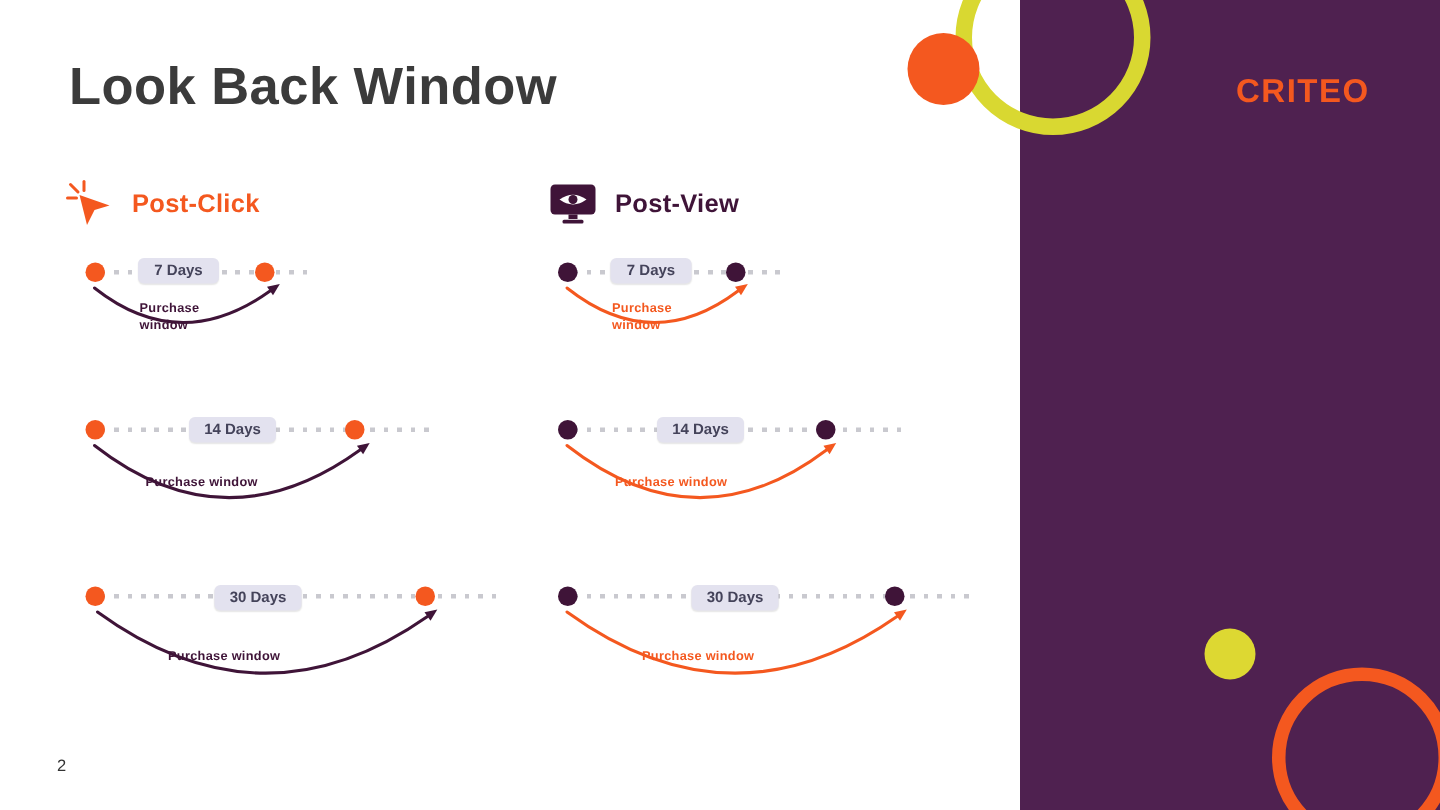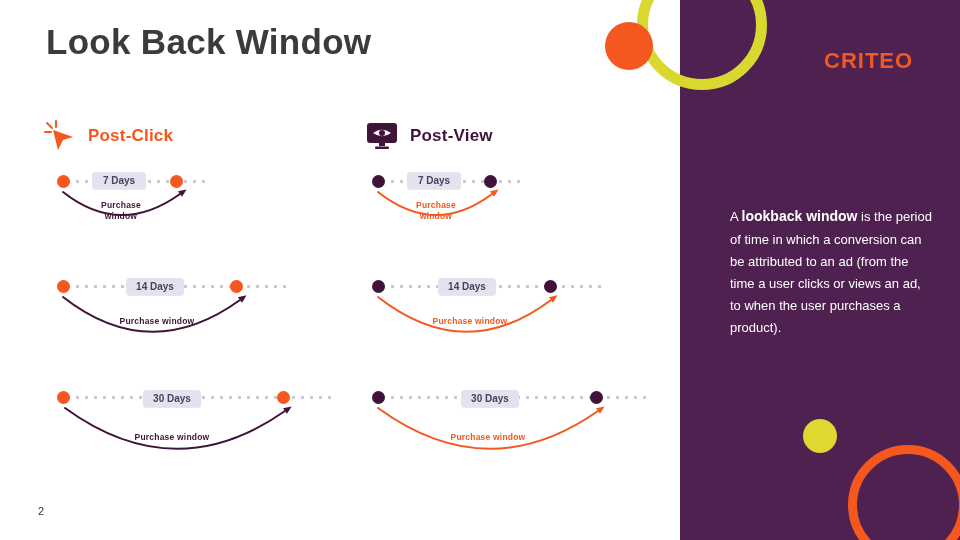--- a/index.html
+++ b/index.html
@@ -15,40 +15,40 @@
   .circle-orange-top { position:absolute; left:605px; top:22px; width:48px; height:48px;
     background:#f4581f; border-radius:50%; }
   .circle-yellow-bottom { position:absolute; left:803px; top:419px; width:34px; height:34px;
     background:#ddd832; border-radius:50%; }
   .ring-orange-bottom { position:absolute; left:848px; top:445px; width:120px; height:120px;
     border:9px solid #f4581f; border-radius:50%; }
 
   .brand { position:absolute; left:824px; top:48px; width:120px; font-size:22px; font-weight:800;
     letter-spacing:1px; color:#f4581f; }
 
-  .title { position:absolute; left:46px; top:22px; font-size:35px; font-weight:800;
+  .title { position:absolute; left:46px; top:38px; font-size:35px; font-weight:800;
     letter-spacing:0.3px; color:#3b3b3b; }
 
   .page-num { position:absolute; left:38px; top:505px; font-size:11px; color:#333333; }
 
   
   .col-head { position:absolute; display:flex; align-items:center; gap:12px; }
   .col-head .label { font-size:17px; font-weight:bold; letter-spacing:0.2px; }
   .label--o { color:#f4581f; }
   .label--p { color:#3f1438; }
 
   
   .track { position:absolute; height:3px;
     background:repeating-linear-gradient(90deg,#c9c9cf 0 3px, transparent 3px 9px); }
   .dot { position:absolute; width:13px; height:13px; border-radius:50%; }
   .dot--o { background:#f4581f; }
   .dot--p { background:#3f1438; }
   .pill { position:absolute; background:#e3e2ef; color:#44435a; font-size:10px; font-weight:bold;
     border-radius:4px; padding:3px 0; text-align:center; box-shadow:0 1px 1px rgba(0,0,0,0.10); }
-  .pw { position:absolute; font-size:8.5px; font-weight:bold; text-align:center;
+  .pw { position:absolute; font-size:8.5px; font-weight:bold; text-align:left;
     letter-spacing:0.2px; line-height:1.25; }
   .pw--o { color:#f4581f; }
   .pw--p { color:#3f1438; }
   .arc { position:absolute; overflow:visible; }
   .arc path { fill:none; stroke-width:2; stroke-linecap:round; }
 
   
   .panel-text { position:absolute; left:730px; top:205px; width:202px; color:#ffffff;
     font-size:13px; line-height:1.7; }
   .panel-text .bold { font-weight:bold; font-size:14px; }
@@ -145,19 +145,16 @@
   <div class="track" style="left:373px;top:396px;width:275px;"></div>
   <div class="dot dot--p" style="left:372px;top:391px;"></div>
   <div class="dot dot--p" style="left:590px;top:391px;"></div>
   <span class="pill" style="left:461px;top:390px;width:58px;">30 Days</span>
   <svg class="arc" style="left:373px;top:403px;" width="240" height="55">
     <path d="M5 5 Q115 85 225 8" stroke="#f4581f"></path>
     <polygon points="0,-3.5 8,0 0,3.5" transform="translate(225,8) rotate(-35)" fill="#f4581f"></polygon>
   </svg>
   <span class="pw pw--o" style="left:428px;top:432px;width:120px;">Purchase window</span>
 
-  <div class="panel-text">
-    <span>A </span><span class="bold">lookback window</span><span> is the period of time in which a conversion can be attributed to an ad (from the time a user clicks or views an ad, to when the user purchases a product).</span>
-  </div>
 
   <div class="page-num">2</div>
 
 </div>
 
 </body></html>

